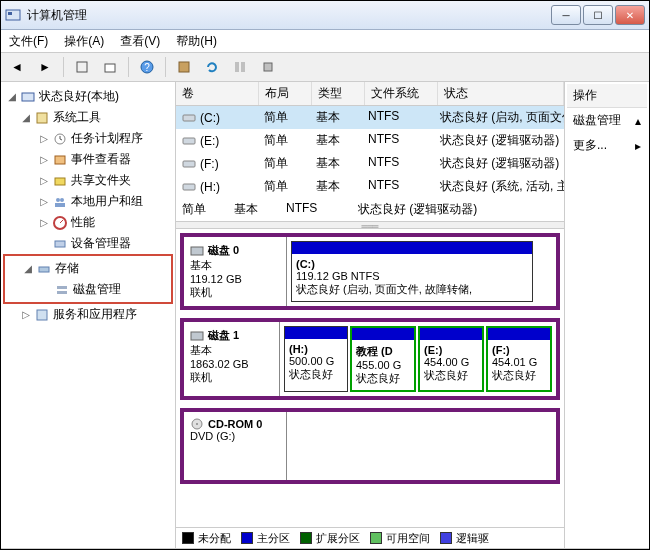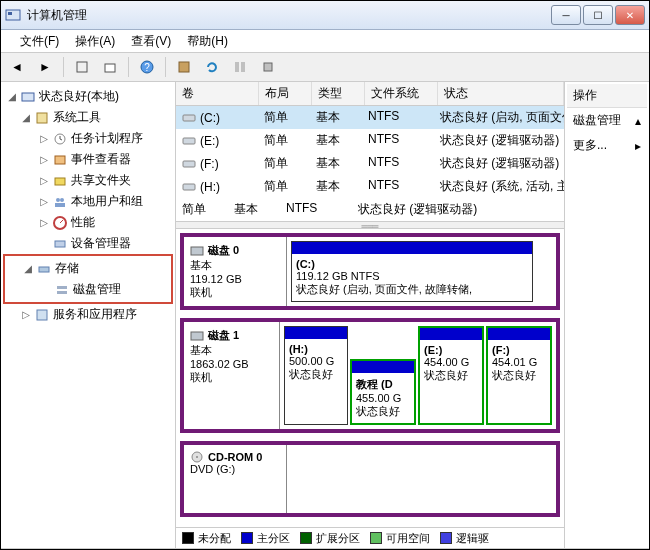--- a/index.html
+++ b/index.html
@@ -3,21 +3,21 @@
 <meta charset="utf-8">
 <style>
 body{margin:0;font-family:"Microsoft YaHei",SimSun,sans-serif;font-size:12px;background:#fff;overflow:hidden}
 .window{width:650px;height:550px;border:1px solid #000;box-sizing:border-box;display:flex;flex-direction:column;position:relative}
 .titlebar{height:28px;background:linear-gradient(#f0f4fb,#d8e4f5);border-bottom:1px solid #a0b0c8;display:flex;align-items:center;padding:0 4px}
 .titlebar .icon{width:16px;height:16px;margin-right:6px}
 .title{flex:1}
 .win-btns{display:flex;gap:2px}
 .win-btn{width:28px;height:18px;border:1px solid #7a8aa0;border-radius:3px;display:flex;align-items:center;justify-content:center;background:linear-gradient(#f8fbff,#d5e2f3);font-size:10px}
 .win-btn.close{background:linear-gradient(#f5a39b,#d65a4a);color:#fff}
-.menubar{height:22px;display:flex;align-items:center;padding:0 19px;gap:16px;border-bottom:1px solid #ccc}
+.menubar{height:22px;display:flex;align-items:center;padding:0 8px;gap:16px;border-bottom:1px solid #ccc}
 .toolbar{height:28px;display:flex;align-items:center;padding:0 4px;gap:4px;border-bottom:1px solid #ccc;background:#f0f0f0}
 .tbtn{width:22px;height:22px;display:flex;align-items:center;justify-content:center;border:1px solid transparent;border-radius:2px}
 .sep{width:1px;height:20px;background:#ccc;margin:0 2px}
 .body{flex:1;display:flex;overflow:hidden;border-bottom:1px solid #ccc}
 .tree{width:170px;border-right:1px solid #ccc;padding:4px 2px;overflow:auto;position:relative}
 .tree-item{display:flex;align-items:center;padding:2px 0 2px 4px;gap:4px;white-space:nowrap}
 .expander{width:10px;text-align:center;color:#666;font-size:10px}
 .tree .indent1{padding-left:18px}
 .tree .indent2{padding-left:36px}
 .hl{border:2px solid #d04a3a;padding:2px 0}
@@ -282,21 +282,21 @@
                 </svg>磁盘 1</div>
               <div>基本</div>
               <div>1863.02 GB</div>
               <div>联机</div>
             </div>
             <div class="disk-parts">
               <div class="part" style="width: 62px;">
                 <div class="part-cap cap-blue"></div>
                 <div class="part-body"><b>(H:)</b><br>500.00 G<br>状态良好</div>
               </div>
-              <div class="part highlighted" style="width: 62px; margin-top: 33px;">
+              <div class="part highlighted" style="width: 62px;">
                 <div class="part-cap cap-blue"></div>
                 <div class="part-body"><b>教程  (D</b><br>455.00 G<br>状态良好</div>
               </div>
               <div class="part highlighted" style="width: 62px;">
                 <div class="part-cap cap-blue"></div>
                 <div class="part-body"><b>(E:)</b><br>454.00 G<br>状态良好</div>
               </div>
               <div class="part highlighted" style="width: 62px;">
                 <div class="part-cap cap-blue"></div>
                 <div class="part-body"><b>(F:)</b><br>454.01 G<br>状态良好</div>

